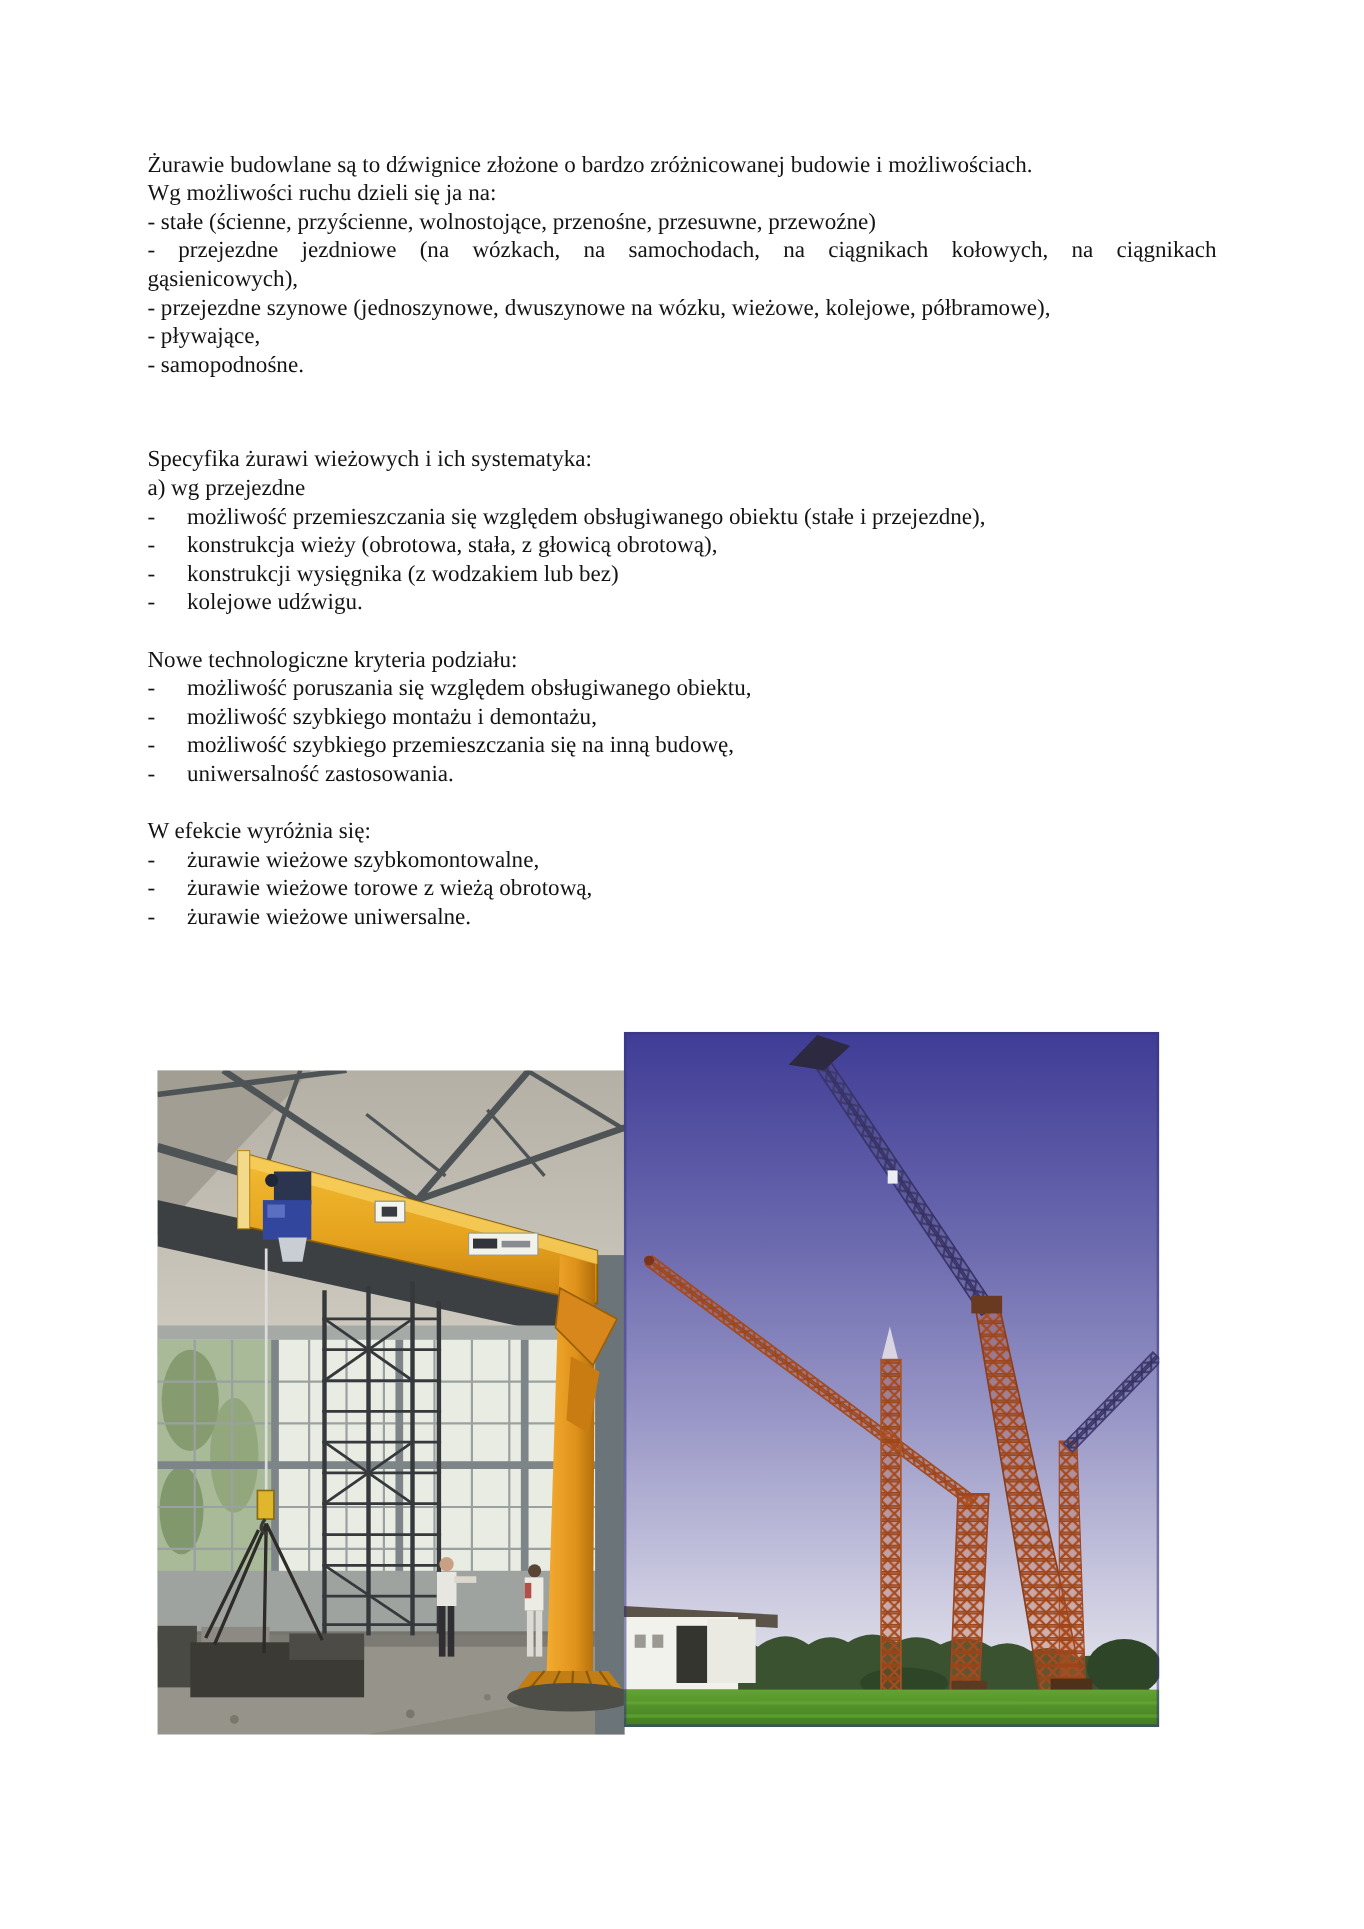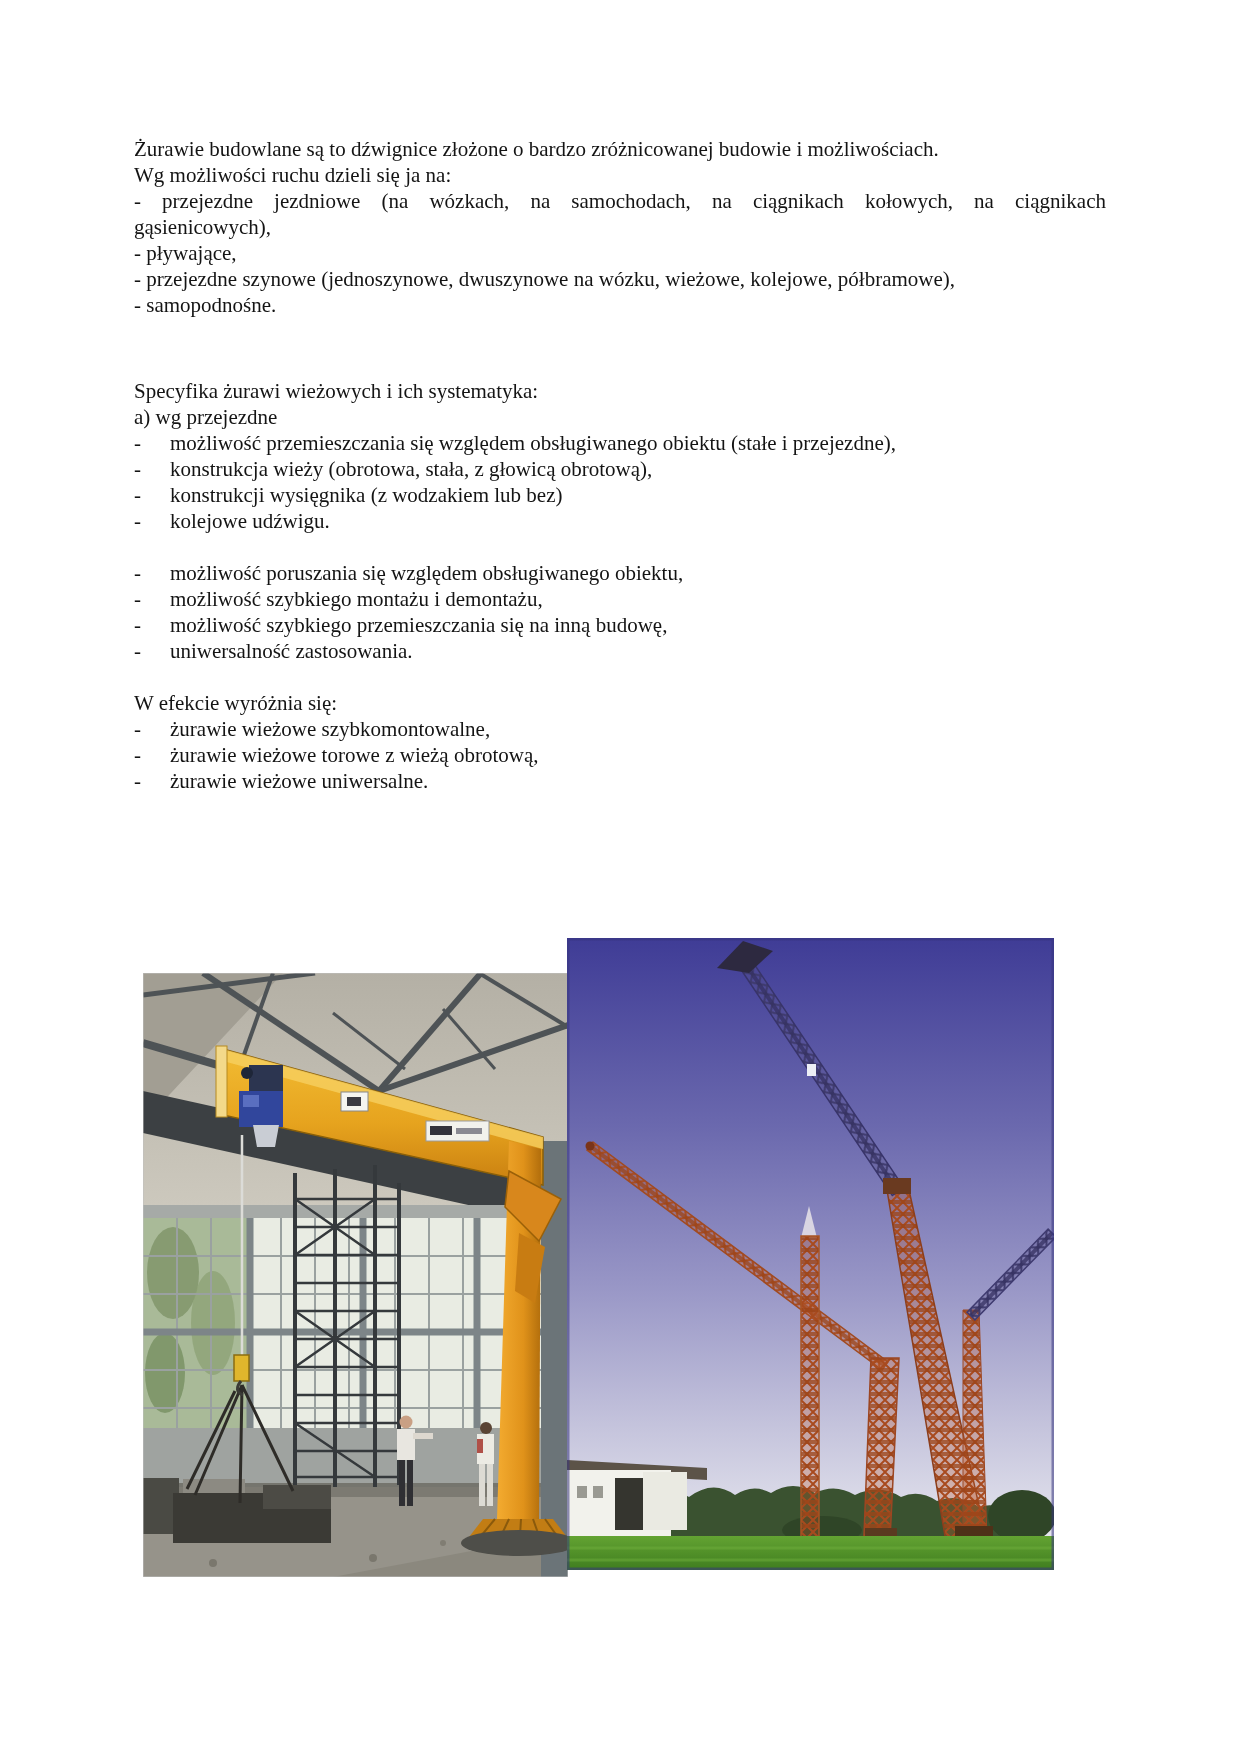--- a/index.html
+++ b/index.html
@@ -17,24 +17,25 @@
   .photo svg{display:block;width:100%;height:100%;}
   #photo-left{left:143px;top:973px;width:425px;height:604px;}
   #photo-right{left:567px;top:938px;width:487px;height:632px;}
 </style>
 </head>
 <body>
 
 <div class="textblock">
   <div class="ln"><span class="b">Żurawie budowlane</span><span> są to dźwignice złożone o bardzo zróżnicowanej budowie i możliwościach.</span></div>
   <div class="ln">Wg możliwości ruchu dzieli się ja na:</div>
+  <div class="ln">- stałe (ścienne, przyścienne, wolnostojące, przenośne, przesuwne, przewoźne)</div>
   <div class="ln just">- przejezdne jezdniowe (na wózkach, na samochodach, na ciągnikach kołowych, na ciągnikach</div>
   <div class="ln">gąsienicowych),</div>
+  <div class="ln">- przejezdne szynowe (jednoszynowe, dwuszynowe na wózku, wieżowe, kolejowe, półbramowe),</div>
   <div class="ln">- pływające,</div>
-  <div class="ln">- przejezdne szynowe (jednoszynowe, dwuszynowe na wózku, wieżowe, kolejowe, półbramowe),</div>
   <div class="ln">- samopodnośne.</div>
 
   <div class="sp60"></div>
 
   <div class="ln">Specyfika żurawi wieżowych i ich systematyka:</div>
   <div class="ln">a) wg przejezdne</div>
   <div class="hang">
       <span class="dash">-</span>
       <span class="txt">możliwość przemieszczania się względem obsługiwanego obiektu (stałe i przejezdne),</span>
     </div>
@@ -46,20 +47,21 @@
       <span class="dash">-</span>
       <span class="txt">konstrukcji wysięgnika (z wodzakiem lub bez)</span>
     </div>
   <div class="hang">
       <span class="dash">-</span>
       <span class="txt">kolejowe udźwigu.</span>
     </div>
 
   <div class="sp26"></div>
 
+  <div class="ln">Nowe technologiczne kryteria podziału:</div>
   <div class="hang">
       <span class="dash">-</span>
       <span class="txt">możliwość poruszania się względem obsługiwanego obiektu,</span>
     </div>
   <div class="hang">
       <span class="dash">-</span>
       <span class="txt">możliwość szybkiego montażu i demontażu,</span>
     </div>
   <div class="hang">
       <span class="dash">-</span>

